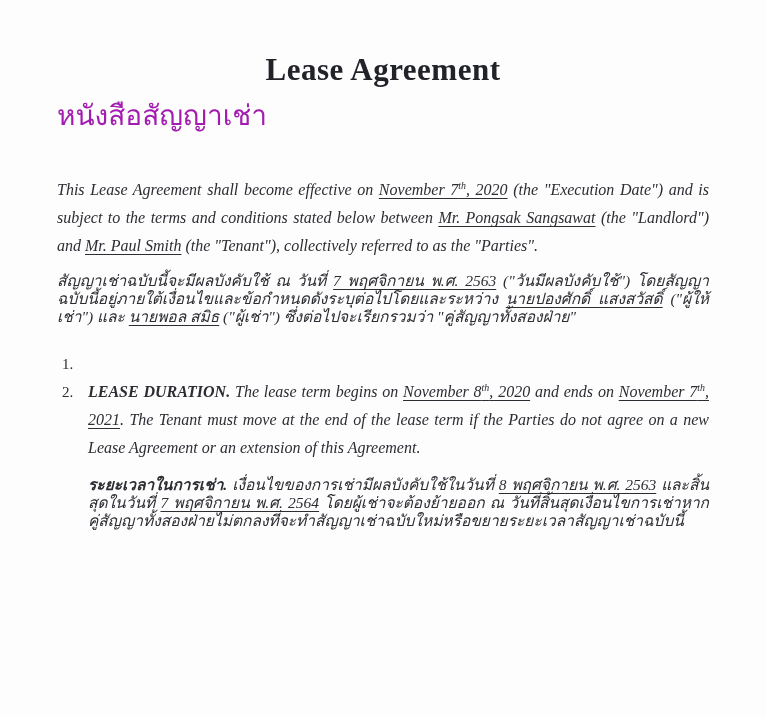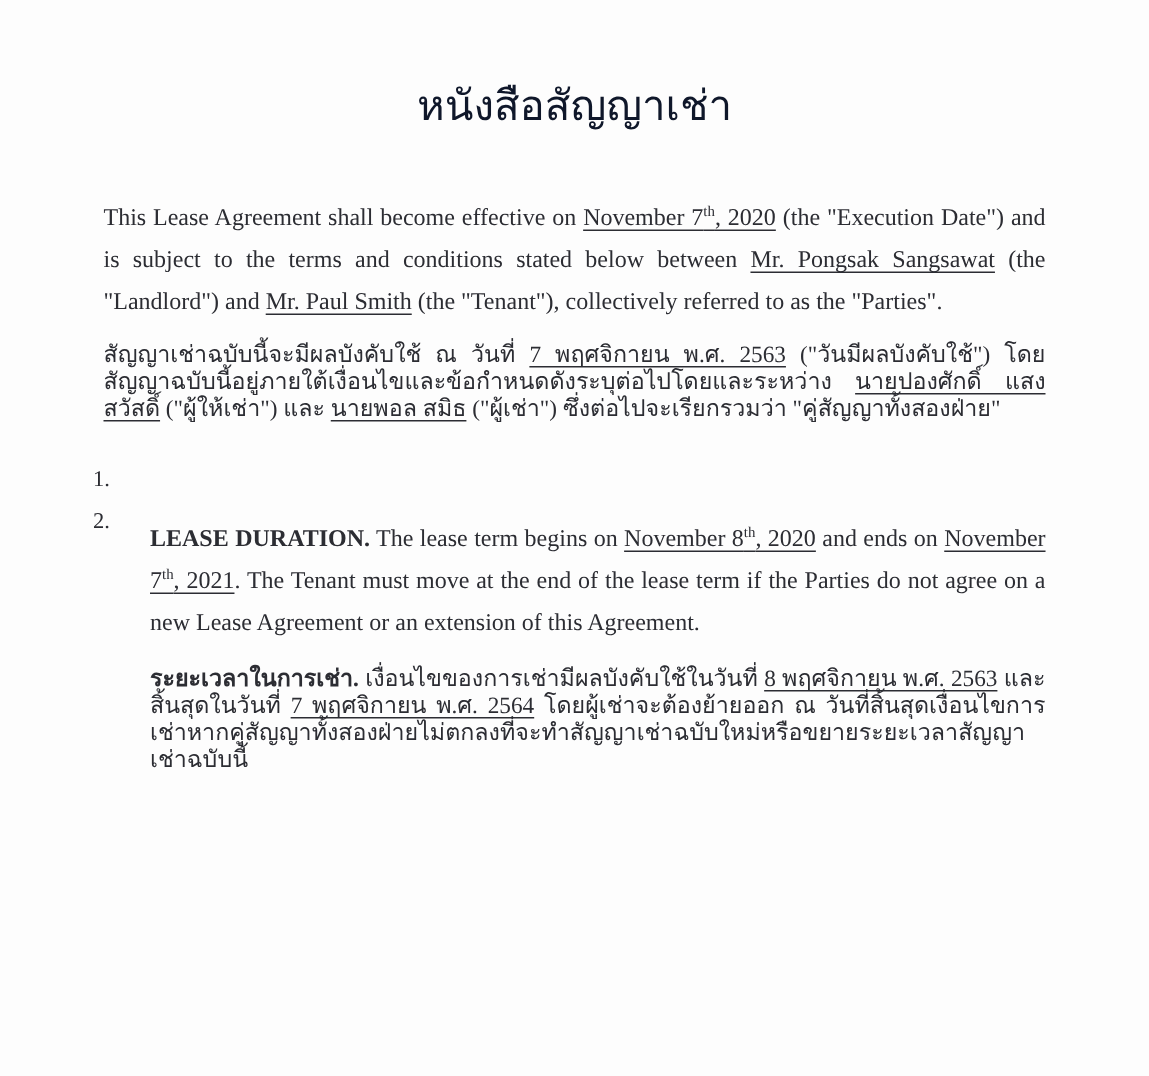--- a/index.html
+++ b/index.html
@@ -21,29 +21,29 @@
     margin: 0 0 4px 0;
     text-align: center;
     font-size: 31px;
     line-height: 40px;
     font-weight: bold;
     letter-spacing: 0.5px;
     color: #222329;
   }
   .title-th {
     margin: 0 0 38px 0;
-    text-align: center;
     font-size: 28px;
     line-height: 44px;
     font-weight: normal;
-    color: #0f172a;
+    color: #a21caf;
   }
   .para {
-    margin: 12px;
+    margin: 0;
     text-align: justify;
+    font-style: italic;
   }
   .para.en {
     font-size: 16px;
     line-height: 28px;
     margin-bottom: 12px;
   }
   .para.th {
     font-size: 15.5px;
     line-height: 18px;
     margin-bottom: 24px;
@@ -75,20 +75,21 @@
     font-size: 0.62em;
     line-height: 0;
     vertical-align: super;
   }
 </style>
 </head>
 <body>
 
 <div class="page">
 
+  <h1 class="title-en">Lease Agreement</h1>
 
   <h2 class="title-th">หนังสือสัญญาเช่า</h2>
 
   <p class="para en"><span>This Lease Agreement shall become effective on </span><span class="u"><span>November 7</span><sup>th</sup><span>, 2020</span></span><span> (the "Execution Date") and is subject to the terms and conditions stated below between </span><span class="u"><span>Mr. Pongsak Sangsawat</span></span><span> (the "Landlord") and </span><span class="u"><span>Mr. Paul Smith</span></span><span> (the "Tenant"), collectively referred to as the "Parties".</span></p>
 
   <p class="para th"><span>สัญญาเช่าฉบับนี้จะมีผลบังคับใช้ ณ วันที่ </span><span class="u"><span>7 พฤศจิกายน พ.ศ. 2563</span></span><span> ("วันมีผลบังคับใช้") โดยสัญญาฉบับนี้อยู่ภายใต้เงื่อนไขและข้อกำหนดดังระบุต่อไปโดยและระหว่าง </span><span class="u"><span>นายปองศักดิ์ แสงสวัสดิ์</span></span><span> ("ผู้ให้เช่า") และ </span><span class="u"><span>นายพอล สมิธ</span></span><span> ("ผู้เช่า") ซึ่งต่อไปจะเรียกรวมว่า "คู่สัญญาทั้งสองฝ่าย"</span></p>
 
   <div class="clauses">
 
     <div class="clause">

